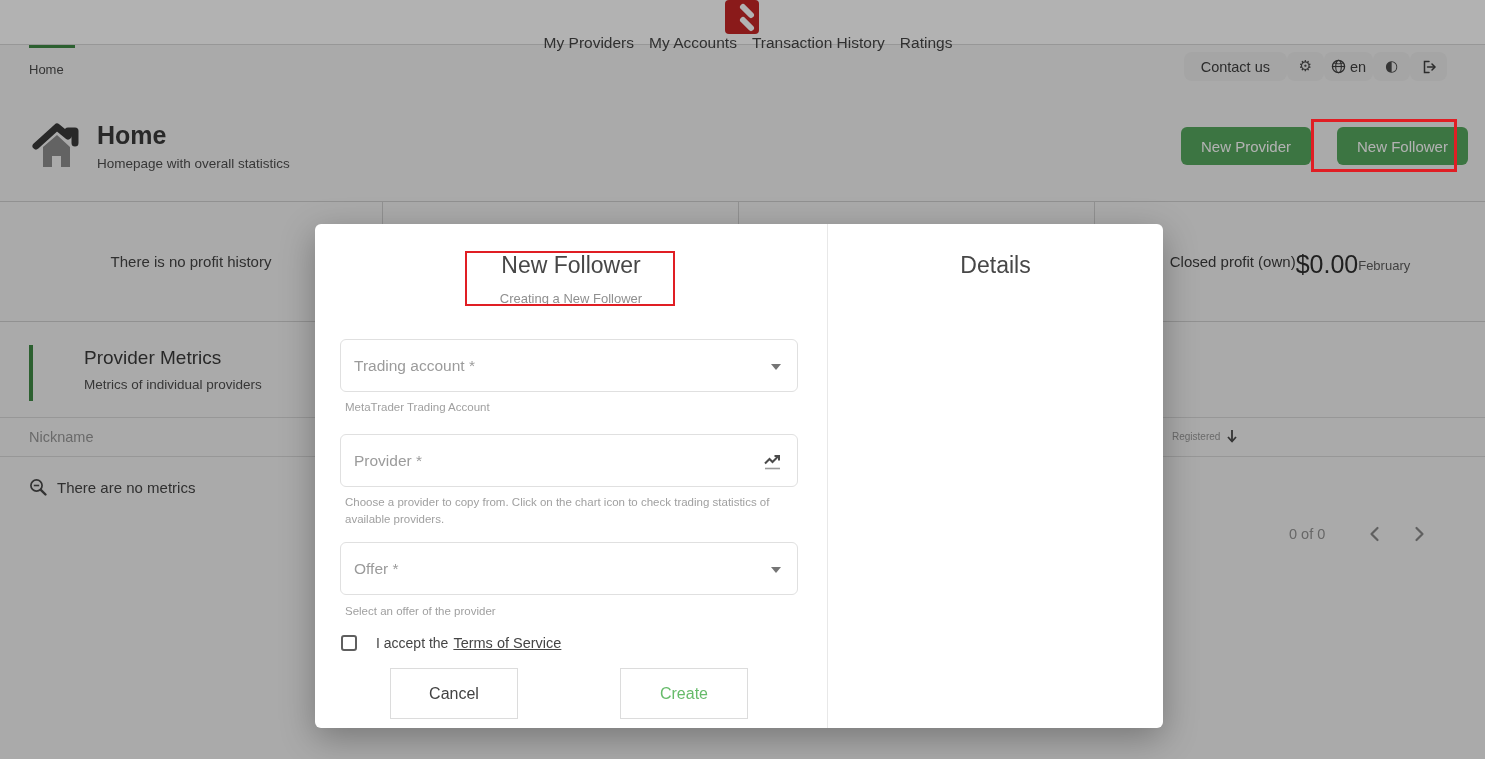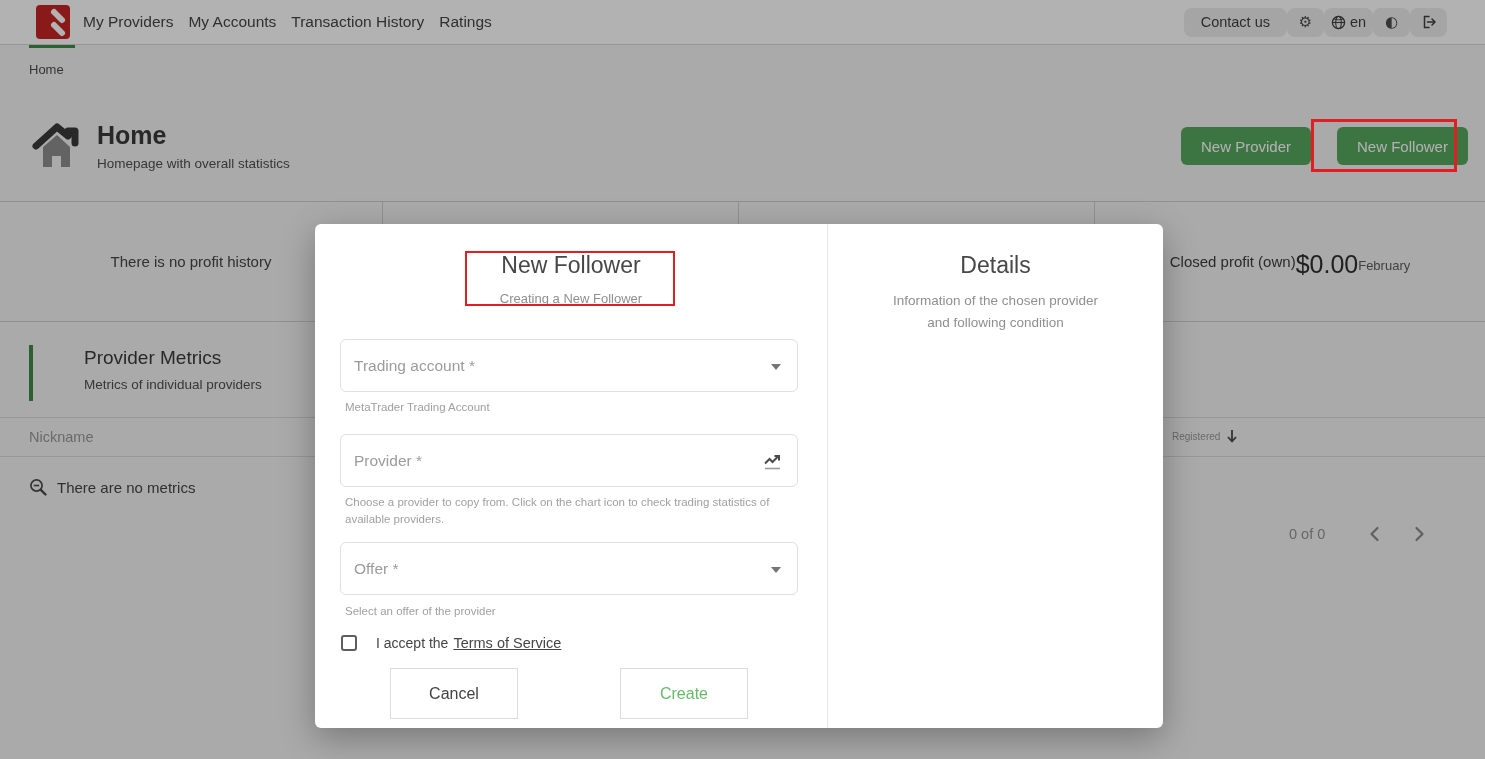--- a/index.html
+++ b/index.html
@@ -2,21 +2,21 @@
 <html><head>
 <meta charset="utf-8">
 <style>
   * { margin:0; padding:0; box-sizing:border-box; }
   html,body { width:1485px; height:759px; }
   body { font-family:"Liberation Sans", sans-serif; background:#f4f4f4; overflow:hidden; }
   .stage { position:relative; width:1485px; height:759px; overflow:hidden; background:#f4f4f4; }
 
   
   .topnav { position:absolute; top:0; left:0; width:100%; height:45px; background:#ffffff;
-            border-bottom:1px solid #d9d9d9; display:flex; align-items:center; padding:0 38px 0 36px; z-index:1; }
+            border-bottom:1px solid #d9d9d9; display:flex; align-items:center; padding:0 38px 0 36px; z-index:1;flex-direction:column; }
   .logo { width:34px; height:34px; flex:0 0 auto; }
   .nav-underline { position:absolute; top:44px; left:29px; width:46px; height:4px; background:#3f8a46; }
   .nav-items { display:flex; gap:15px; margin-left:13px; }
   .nav-item { font-size:15.5px; color:#464646; cursor:pointer; white-space:nowrap; }
   .nav-right { margin-left:auto; display:flex; align-items:center; }
   .nav-btn { background:#ececec; border:none; border-radius:8px; height:29px; display:flex;
              align-items:center; justify-content:center; font-size:14.5px; color:#3f3f3f; cursor:pointer;
              font-family:"Liberation Sans", sans-serif; }
   .nav-btn.text { padding:0 17px; }
   .nav-btn.icon { width:37px; }
@@ -260,20 +260,19 @@
       </div>
 
       <div class="modal-actions">
         <button class="dlg-btn cancel-btn">Cancel</button>
         <button class="dlg-btn create-btn">Create</button>
       </div>
     </div>
 
     <div class="modal-right">
       <div class="details-title">Details</div>
-      <div class="details-subtitle">Information of the chosen provider and following condition</div>
     </div>
   </div>
 
   <div class="annotation ann-title"></div>
   <div class="annotation ann-button"></div>
 
 </div>
 
 </body></html>

